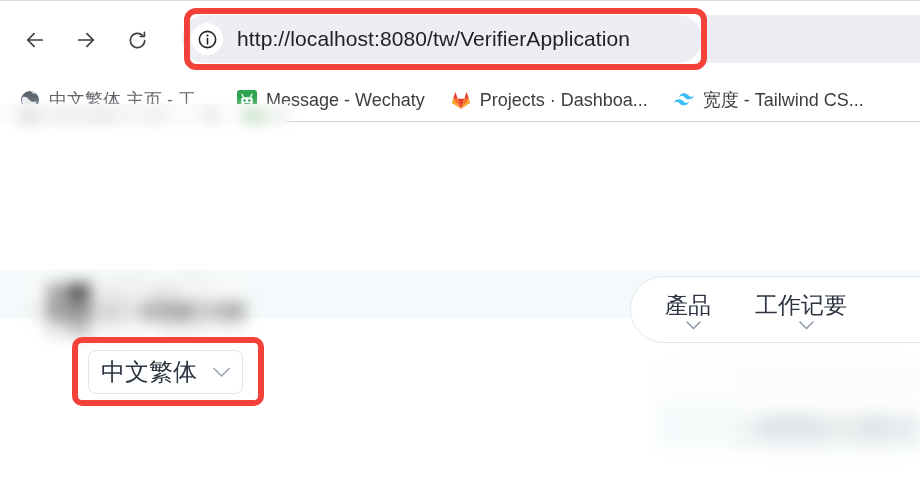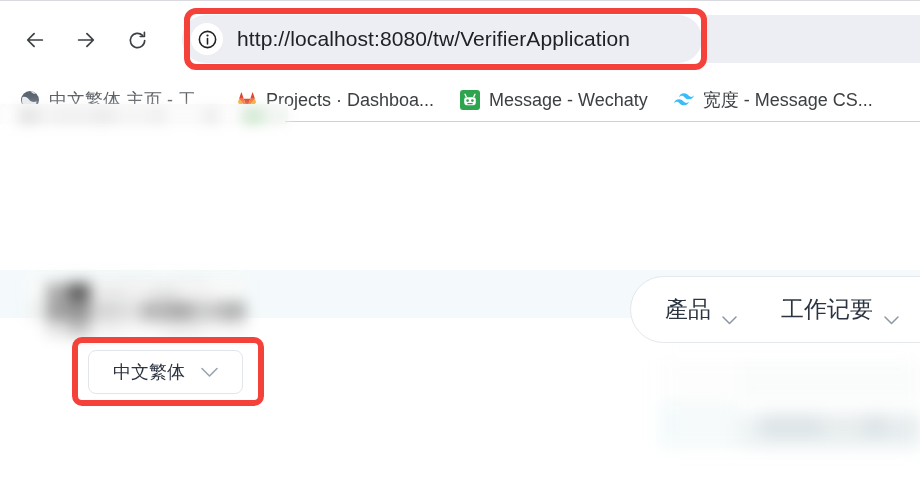--- a/index.html
+++ b/index.html
@@ -235,21 +235,21 @@
     border: 1px solid #e2e5e9;
     border-radius: 8px;
     box-sizing: border-box;
     display: flex;
     align-items: center;
     justify-content: center;
     cursor: pointer;
     z-index: 20;
   }
   .lang-label {
-    font-size: 18px;
+    font-size: 24px;
     color: #2b3440;
     font-family: "DejaVu Sans", "Liberation Sans", sans-serif;
   }
   .lang-chevron {
     margin-left: 16px;
     display: flex;
     align-items: center;
     color: #9aa4b0;
   }
 
@@ -278,24 +278,25 @@
     border: 1px solid #e4e7eb;
     border-radius: 34px;
     box-sizing: border-box;
     display: flex;
     align-items: center;
     padding-left: 34px;
     z-index: 10;
   }
   .nav-item {
     display: flex;
-    align-items: flex-end;
+    align-items: center;
     margin-right: 44px;
     cursor: pointer;
     white-space: nowrap;
+    flex-direction: column;
   }
   .nav-item-label {
     font-size: 23px;
     color: #2b3440;
     font-family: "DejaVu Sans", "Liberation Sans", sans-serif;
   }
   .nav-caret {
     margin-left: 11px;
     display: flex;
     align-items: center;
@@ -458,56 +459,56 @@
         <span class="bm-icon">
           <svg width="20" height="20" viewBox="0 0 20 20" aria-hidden="true">
             <circle cx="10" cy="10" r="9" fill="#5a6570"></circle>
             <path d="M2.3 7.2 C5 6 7.6 7.4 9 9.6 C10.2 11.5 13 12.6 16.6 11.6 C16.2 15.4 13.4 18.3 9.6 18.3 C5.4 18.3 2 14.9 2 10.7 C2 9.5 2.1 8.3 2.3 7.2 Z" fill="#e8edf1"></path>
             <path d="M10.5 1.2 C12.6 1.4 14.4 2.4 15.7 3.9 C14.2 4.1 12.8 3.6 11.8 2.6 Z" fill="#e8edf1"></path>
           </svg>
         </span>
         <span class="bm-label">中文繁体 主页 - 工...</span>
       </div>
 
+      <div class="bookmark" id="bm-1">
+        <span class="bm-icon">
+          <svg width="20" height="20" viewBox="0 0 20 20" aria-hidden="true">
+            <rect x="0" y="0" width="20" height="20" rx="3" fill="#2ea44f"></rect>
+            <rect x="4.2" y="7.2" width="11.6" height="8" rx="2.4" fill="#ffffff"></rect>
+            <circle cx="7.6" cy="10.6" r="1.35" fill="#2ea44f"></circle>
+            <circle cx="12.4" cy="10.6" r="1.35" fill="#2ea44f"></circle>
+            <path d="M6.2 6.6 L5 4.3 M13.8 6.6 L15 4.3" stroke="#ffffff" stroke-width="1.3" stroke-linecap="round"></path>
+            <rect x="7.2" y="13" width="5.6" height="1.3" rx="0.65" fill="#2ea44f"></rect>
+          </svg>
+        </span>
+        <span class="bm-label">Message - Wechaty</span>
+      </div>
+
       <div class="bookmark" id="bm-2">
         <span class="bm-icon">
           <svg width="20" height="20" viewBox="0 0 20 20" aria-hidden="true">
             <path d="M10 19 L13.3 8.8 H6.7 Z" fill="#e24329"></path>
             <path d="M10 19 L6.7 8.8 H2.1 Z" fill="#fc6d26"></path>
             <path d="M2.1 8.8 L1.1 12 C1 12.45 1.16 12.92 1.54 13.2 L10 19 Z" fill="#fca326"></path>
             <path d="M2.1 8.8 H6.7 L4.72 2.7 C4.62 2.4 4.18 2.4 4.08 2.7 Z" fill="#e24329"></path>
             <path d="M10 19 L13.3 8.8 H17.9 Z" fill="#fc6d26"></path>
             <path d="M17.9 8.8 L18.9 12 C19 12.45 18.84 12.92 18.46 13.2 L10 19 Z" fill="#fca326"></path>
             <path d="M17.9 8.8 H13.3 L15.28 2.7 C15.38 2.4 15.82 2.4 15.92 2.7 Z" fill="#e24329"></path>
           </svg>
         </span>
         <span class="bm-label">Projects · Dashboa...</span>
       </div>
 
-      <div class="bookmark" id="bm-1">
-        <span class="bm-icon">
-          <svg width="20" height="20" viewBox="0 0 20 20" aria-hidden="true">
-            <rect x="0" y="0" width="20" height="20" rx="3" fill="#2ea44f"></rect>
-            <rect x="4.2" y="7.2" width="11.6" height="8" rx="2.4" fill="#ffffff"></rect>
-            <circle cx="7.6" cy="10.6" r="1.35" fill="#2ea44f"></circle>
-            <circle cx="12.4" cy="10.6" r="1.35" fill="#2ea44f"></circle>
-            <path d="M6.2 6.6 L5 4.3 M13.8 6.6 L15 4.3" stroke="#ffffff" stroke-width="1.3" stroke-linecap="round"></path>
-            <rect x="7.2" y="13" width="5.6" height="1.3" rx="0.65" fill="#2ea44f"></rect>
-          </svg>
-        </span>
-        <span class="bm-label">Message - Wechaty</span>
-      </div>
-
       <div class="bookmark" id="bm-3">
         <span class="bm-icon">
           <svg width="20" height="20" viewBox="0 0 24 16" aria-hidden="true">
             <path d="M12 0C8.8 0 6.8 1.6 6 4.8c1.2-1.6 2.6-2.2 4.2-1.8 0.92 0.23 1.57 0.9 2.3 1.63C13.7 5.85 15.07 7.2 18 7.2c3.2 0 5.2-1.6 6-4.8-1.2 1.6-2.6 2.2-4.2 1.8-0.91-0.23-1.57-0.89-2.3-1.63C16.3 1.35 14.93 0 12 0ZM6 7.2c-3.2 0-5.2 1.6-6 4.8 1.2-1.6 2.6-2.2 4.2-1.8 0.91 0.23 1.57 0.89 2.3 1.63C7.7 13.05 9.07 14.4 12 14.4c3.2 0 5.2-1.6 6-4.8-1.2 1.6-2.6 2.2-4.2 1.8-0.91-0.23-1.57-0.89-2.3-1.63C10.3 8.55 8.93 7.2 6 7.2Z" fill="#38bdf8"></path>
           </svg>
         </span>
-        <span class="bm-label">宽度 - Message CS...</span>
+        <span class="bm-label">宽度 - Tailwind CS...</span>
       </div>
 
     </div>
   </div>
 
   <div class="page-cover"></div>
   <div class="blur-strip-top">
     <div class="px" style="left:0px;   width:18px; background:#fdfdfd;"></div>
     <div class="px" style="left:18px;  width:20px; background:#e6e6e6;"></div>
     <div class="px" style="left:38px;  width:20px; background:#f2f2f2;"></div>

